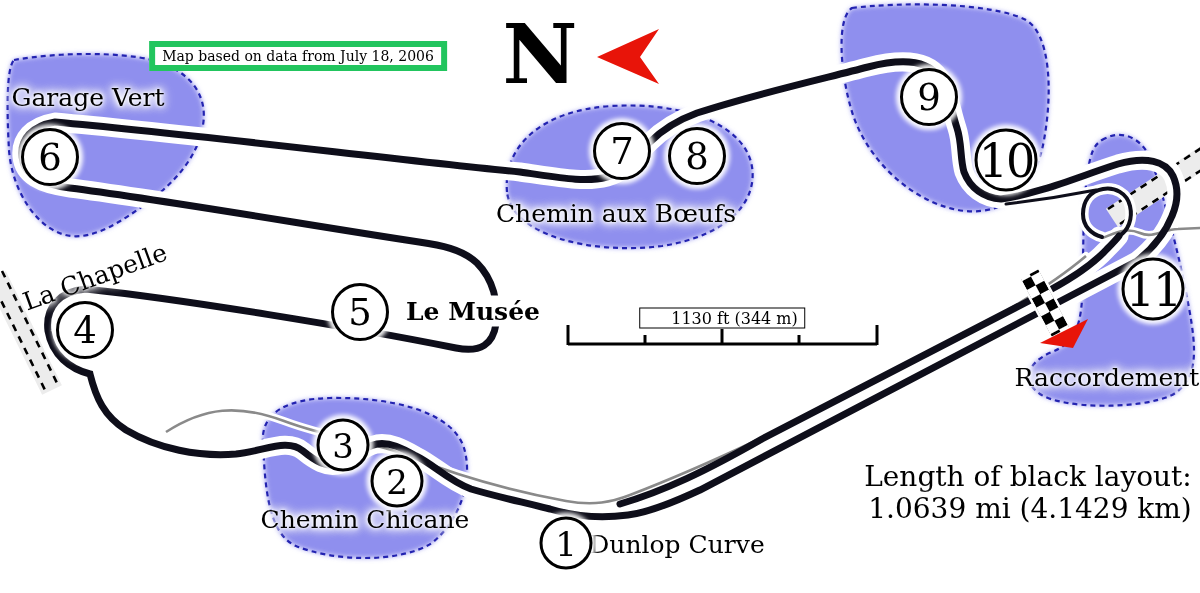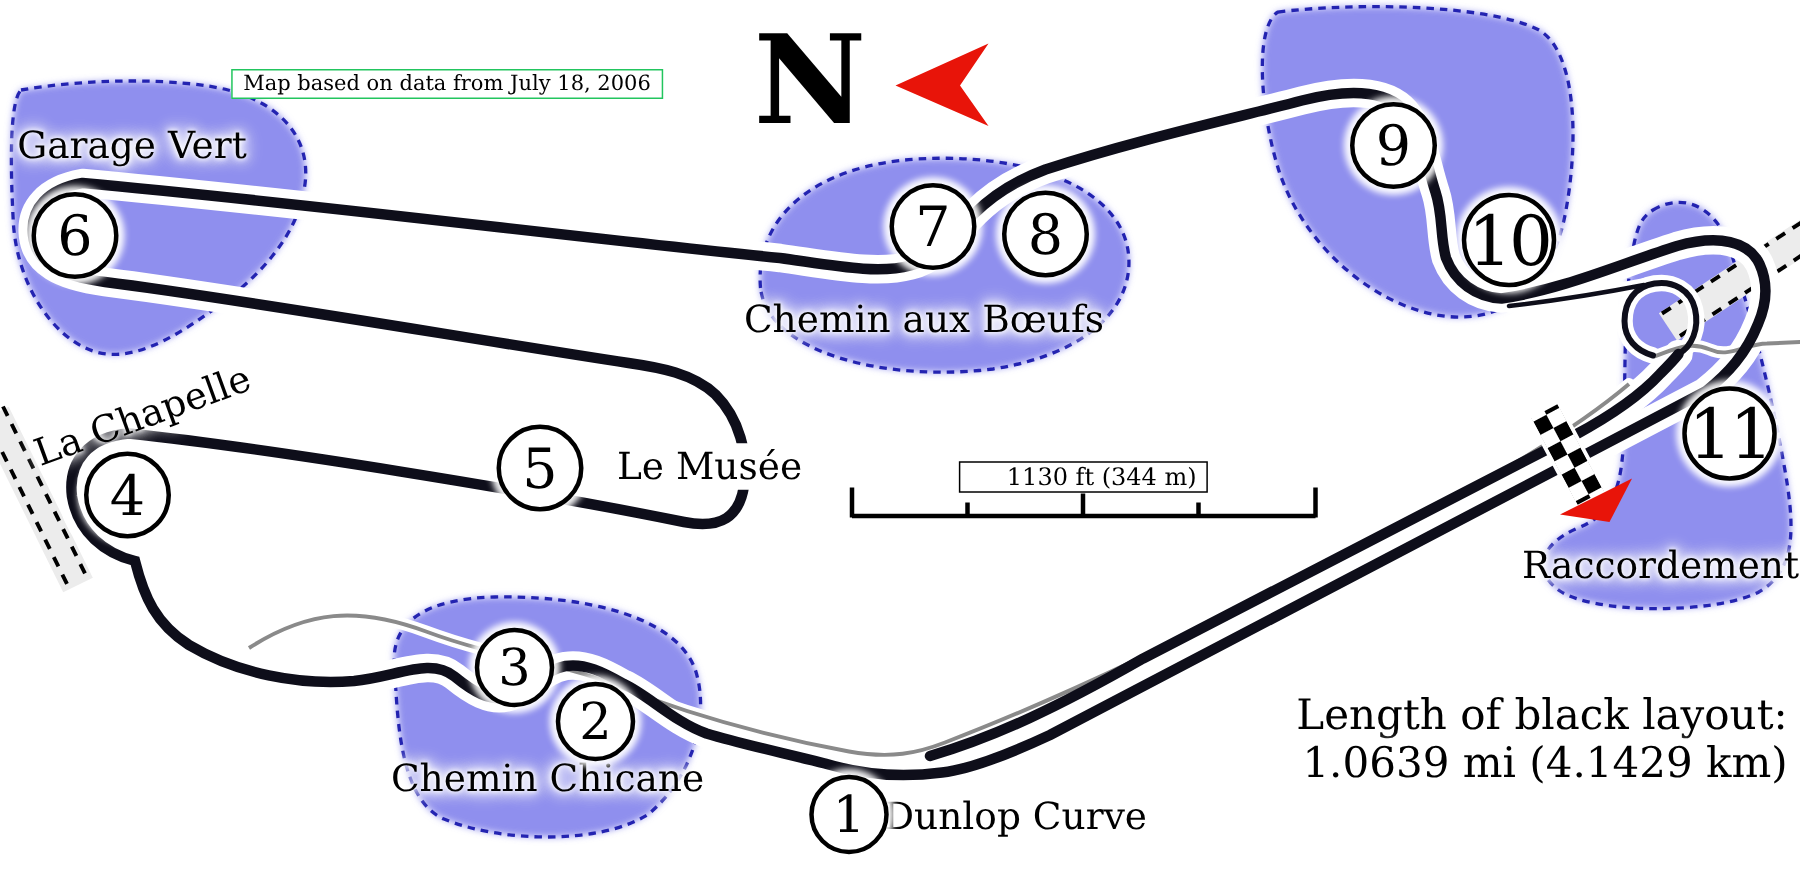--- a/index.html
+++ b/index.html
@@ -3,21 +3,21 @@
 <meta charset="utf-8">
 <style>
   html,body{margin:0;padding:0;background:#fff;}
   #stage{position:relative;width:1200px;height:593px;background:#ffffff;overflow:hidden;
          font-family:"DejaVu Serif","Liberation Serif",serif;}
   #track-svg{position:absolute;left:0;top:0;}
   .lbl{position:absolute;transform:translate(-50%,-50%);white-space:nowrap;color:#000;
        font-size:25px;
        text-shadow:0 0 3px #fff,0 0 5px #fff,0 0 8px #fff,0 0 10px #fff,0 0 12px #fff,0 0 14px #fff;}
   .boxed{background:#fff;padding:1px 8px;text-shadow:none;}
-  .note-box{font-size:14px;border:1px solid #22c55e;padding:1px 7px;}
+  .note-box{font-size:14px;border:6px solid #22c55e;padding:1px 7px;}
   .scale-box{font-size:16px;border:1.3px solid #000;padding:0 6px;}
   .len{font-size:28px;text-align:right;line-height:32px;}
   .rot{transform:translate(-50%,-50%) rotate(-20deg);}
   .turn{position:absolute;width:52px;height:52px;border:3.5px solid #000;border-radius:50%;
         background:#fff;color:#000;display:flex;align-items:center;justify-content:center;
         font-size:37px;transform:translate(-50%,-50%);
         box-shadow:0 0 4px 4px rgba(255,255,255,.95);}
   .turn.small{width:47px;height:47px;font-size:34px;}
   .turn.big{width:57px;height:57px;font-size:46px;letter-spacing:-2px;}
   .north-n{position:absolute;left:500px;top:8px;width:80px;height:92px;background:#fff;
@@ -110,21 +110,21 @@
   </svg>
 
   <div class="lbl note-box boxed" style="left:298px;top:56px;">Map based on data from July 18, 2006</div>
 
   <div class="north-n">N</div>
 
   <div class="lbl" style="left:88px;top:97px;">Garage Vert</div>
 
   <div class="lbl rot" style="left:95px;top:277px;">La Chapelle</div>
 
-  <div class="lbl boxed" style="left:473px;top:311px;">Le Musée</div>
+  <div class="lbl boxed" style="left:473px;top:311px;font-weight:bold;">Le Musée</div>
 
   <div class="lbl" style="left:616px;top:213px;">Chemin aux Bœufs</div>
 
 
   <div class="lbl" style="left:1107px;top:377px;">Raccordement</div>
 
   <div class="lbl" style="left:365px;top:519px;">Chemin Chicane</div>
 
   <div class="lbl boxed" style="left:677px;top:544px;">Dunlop Curve</div>
 

